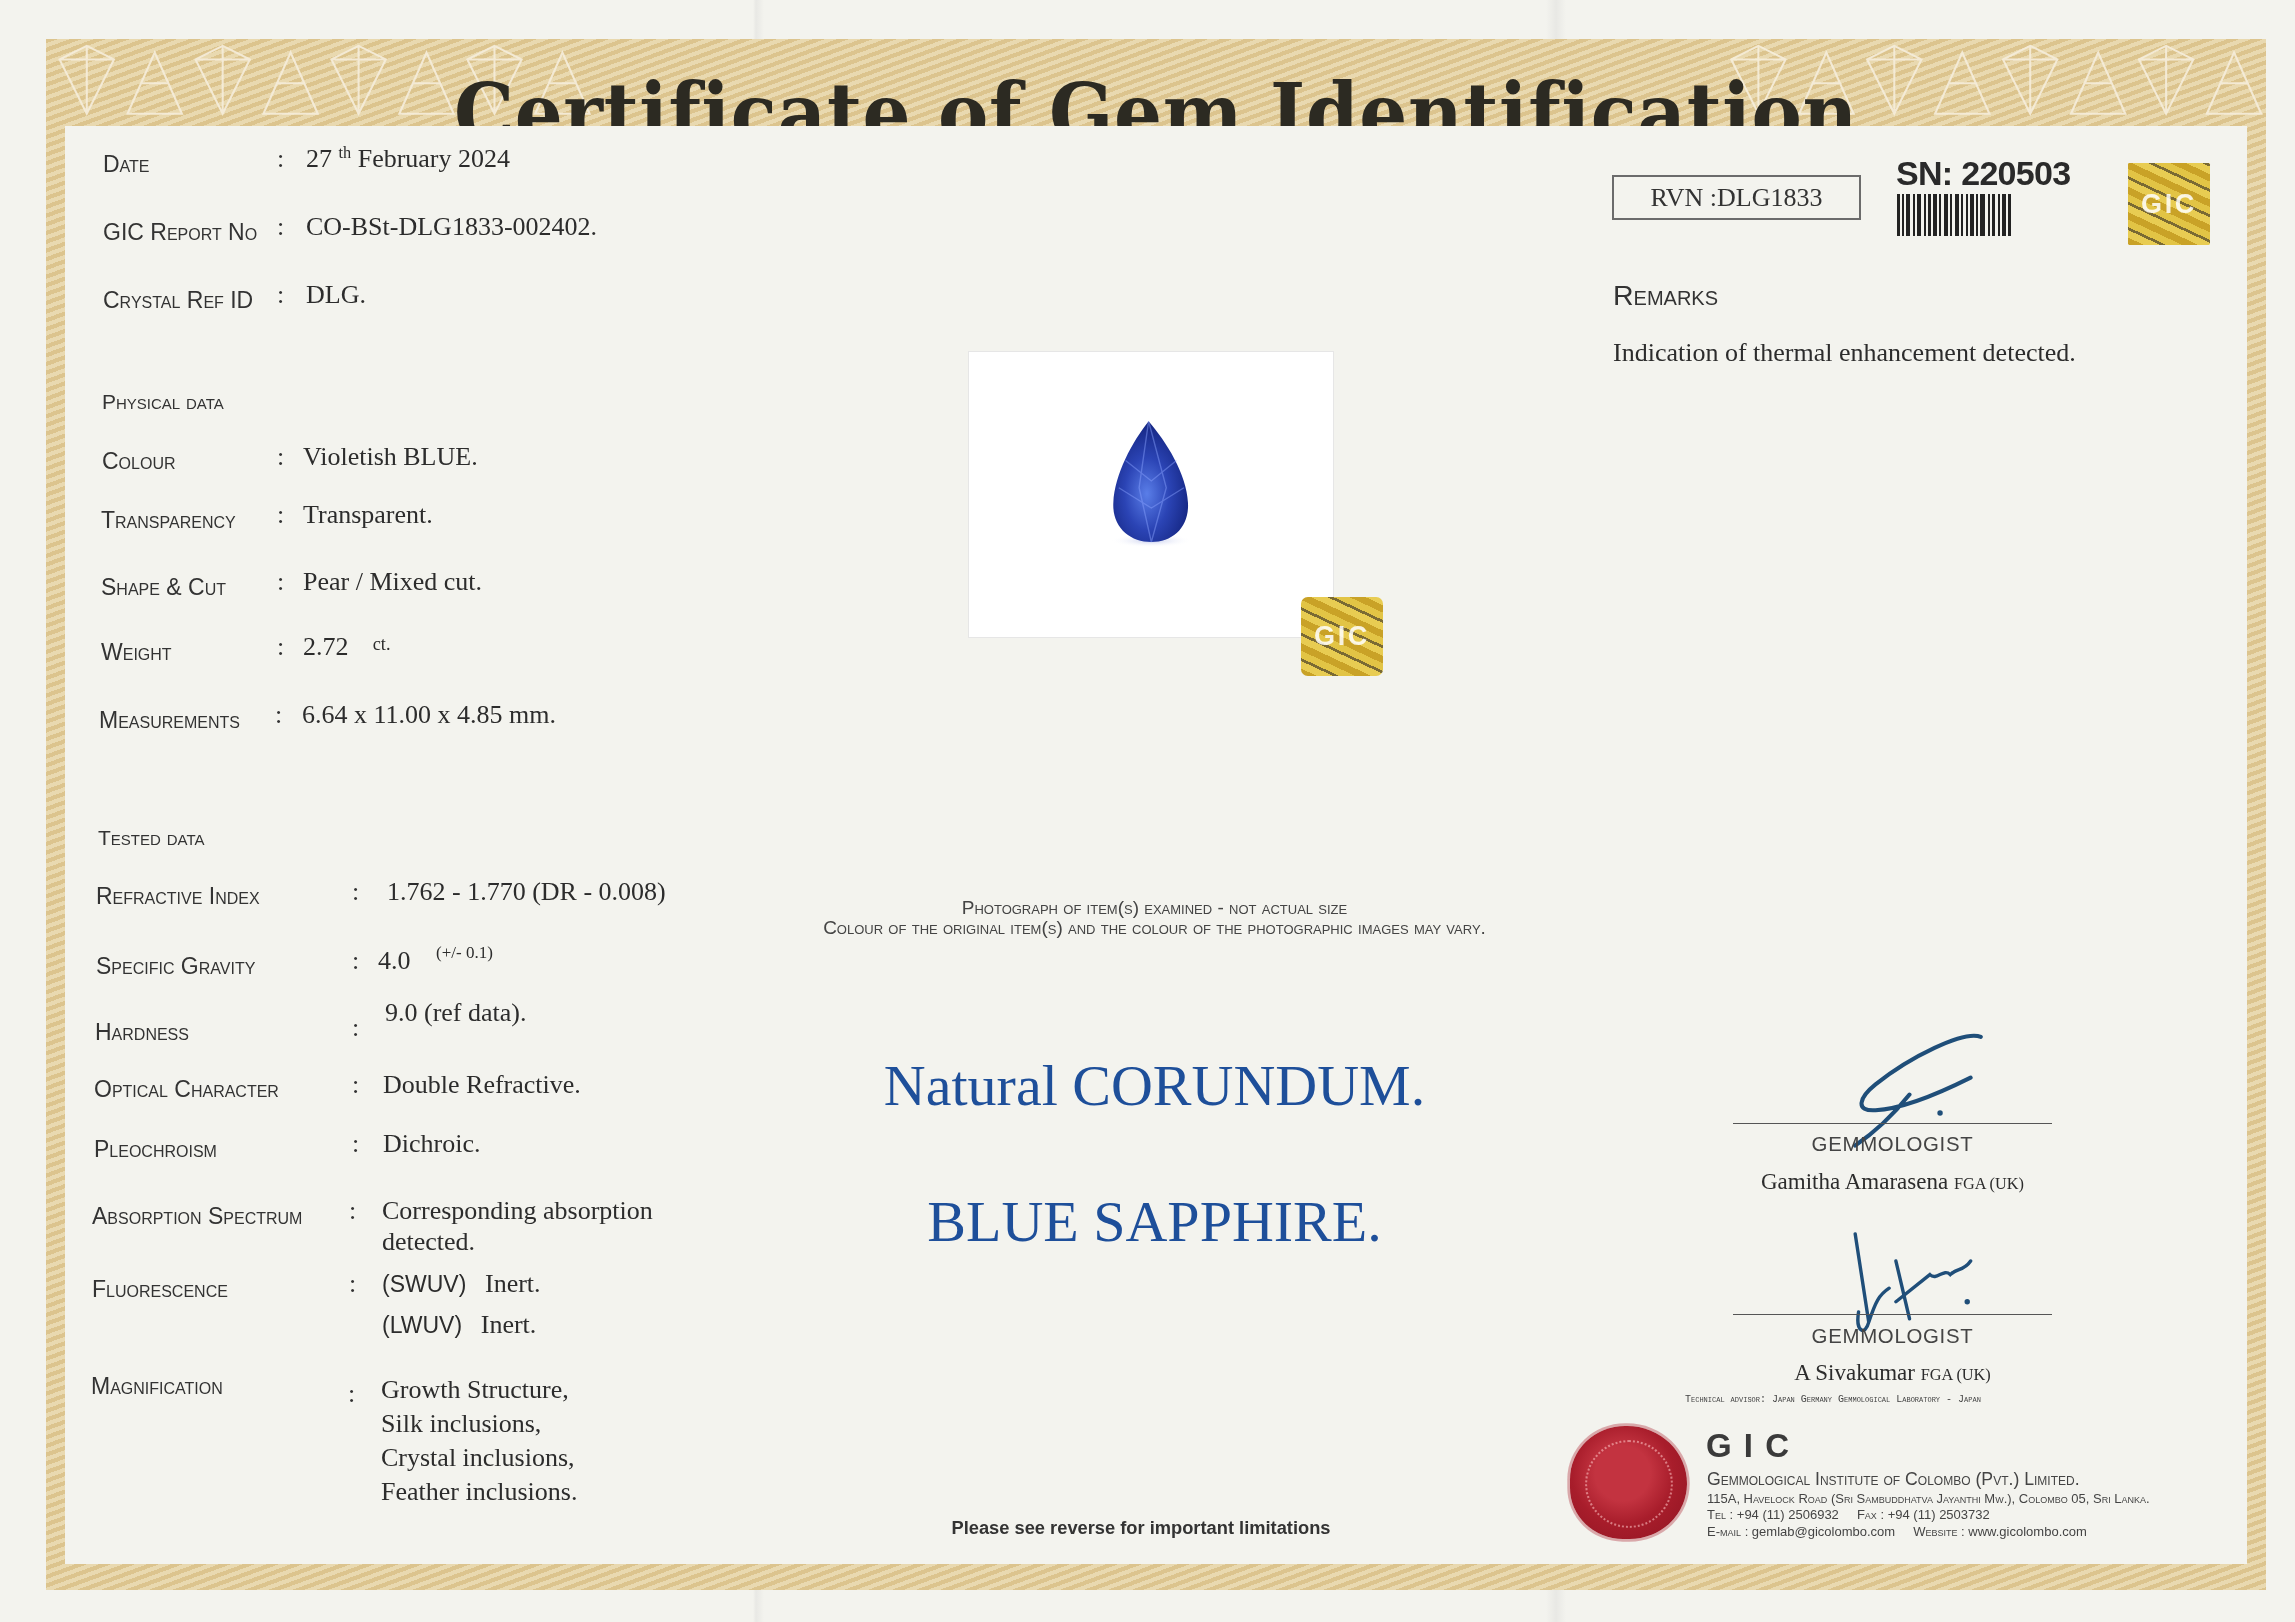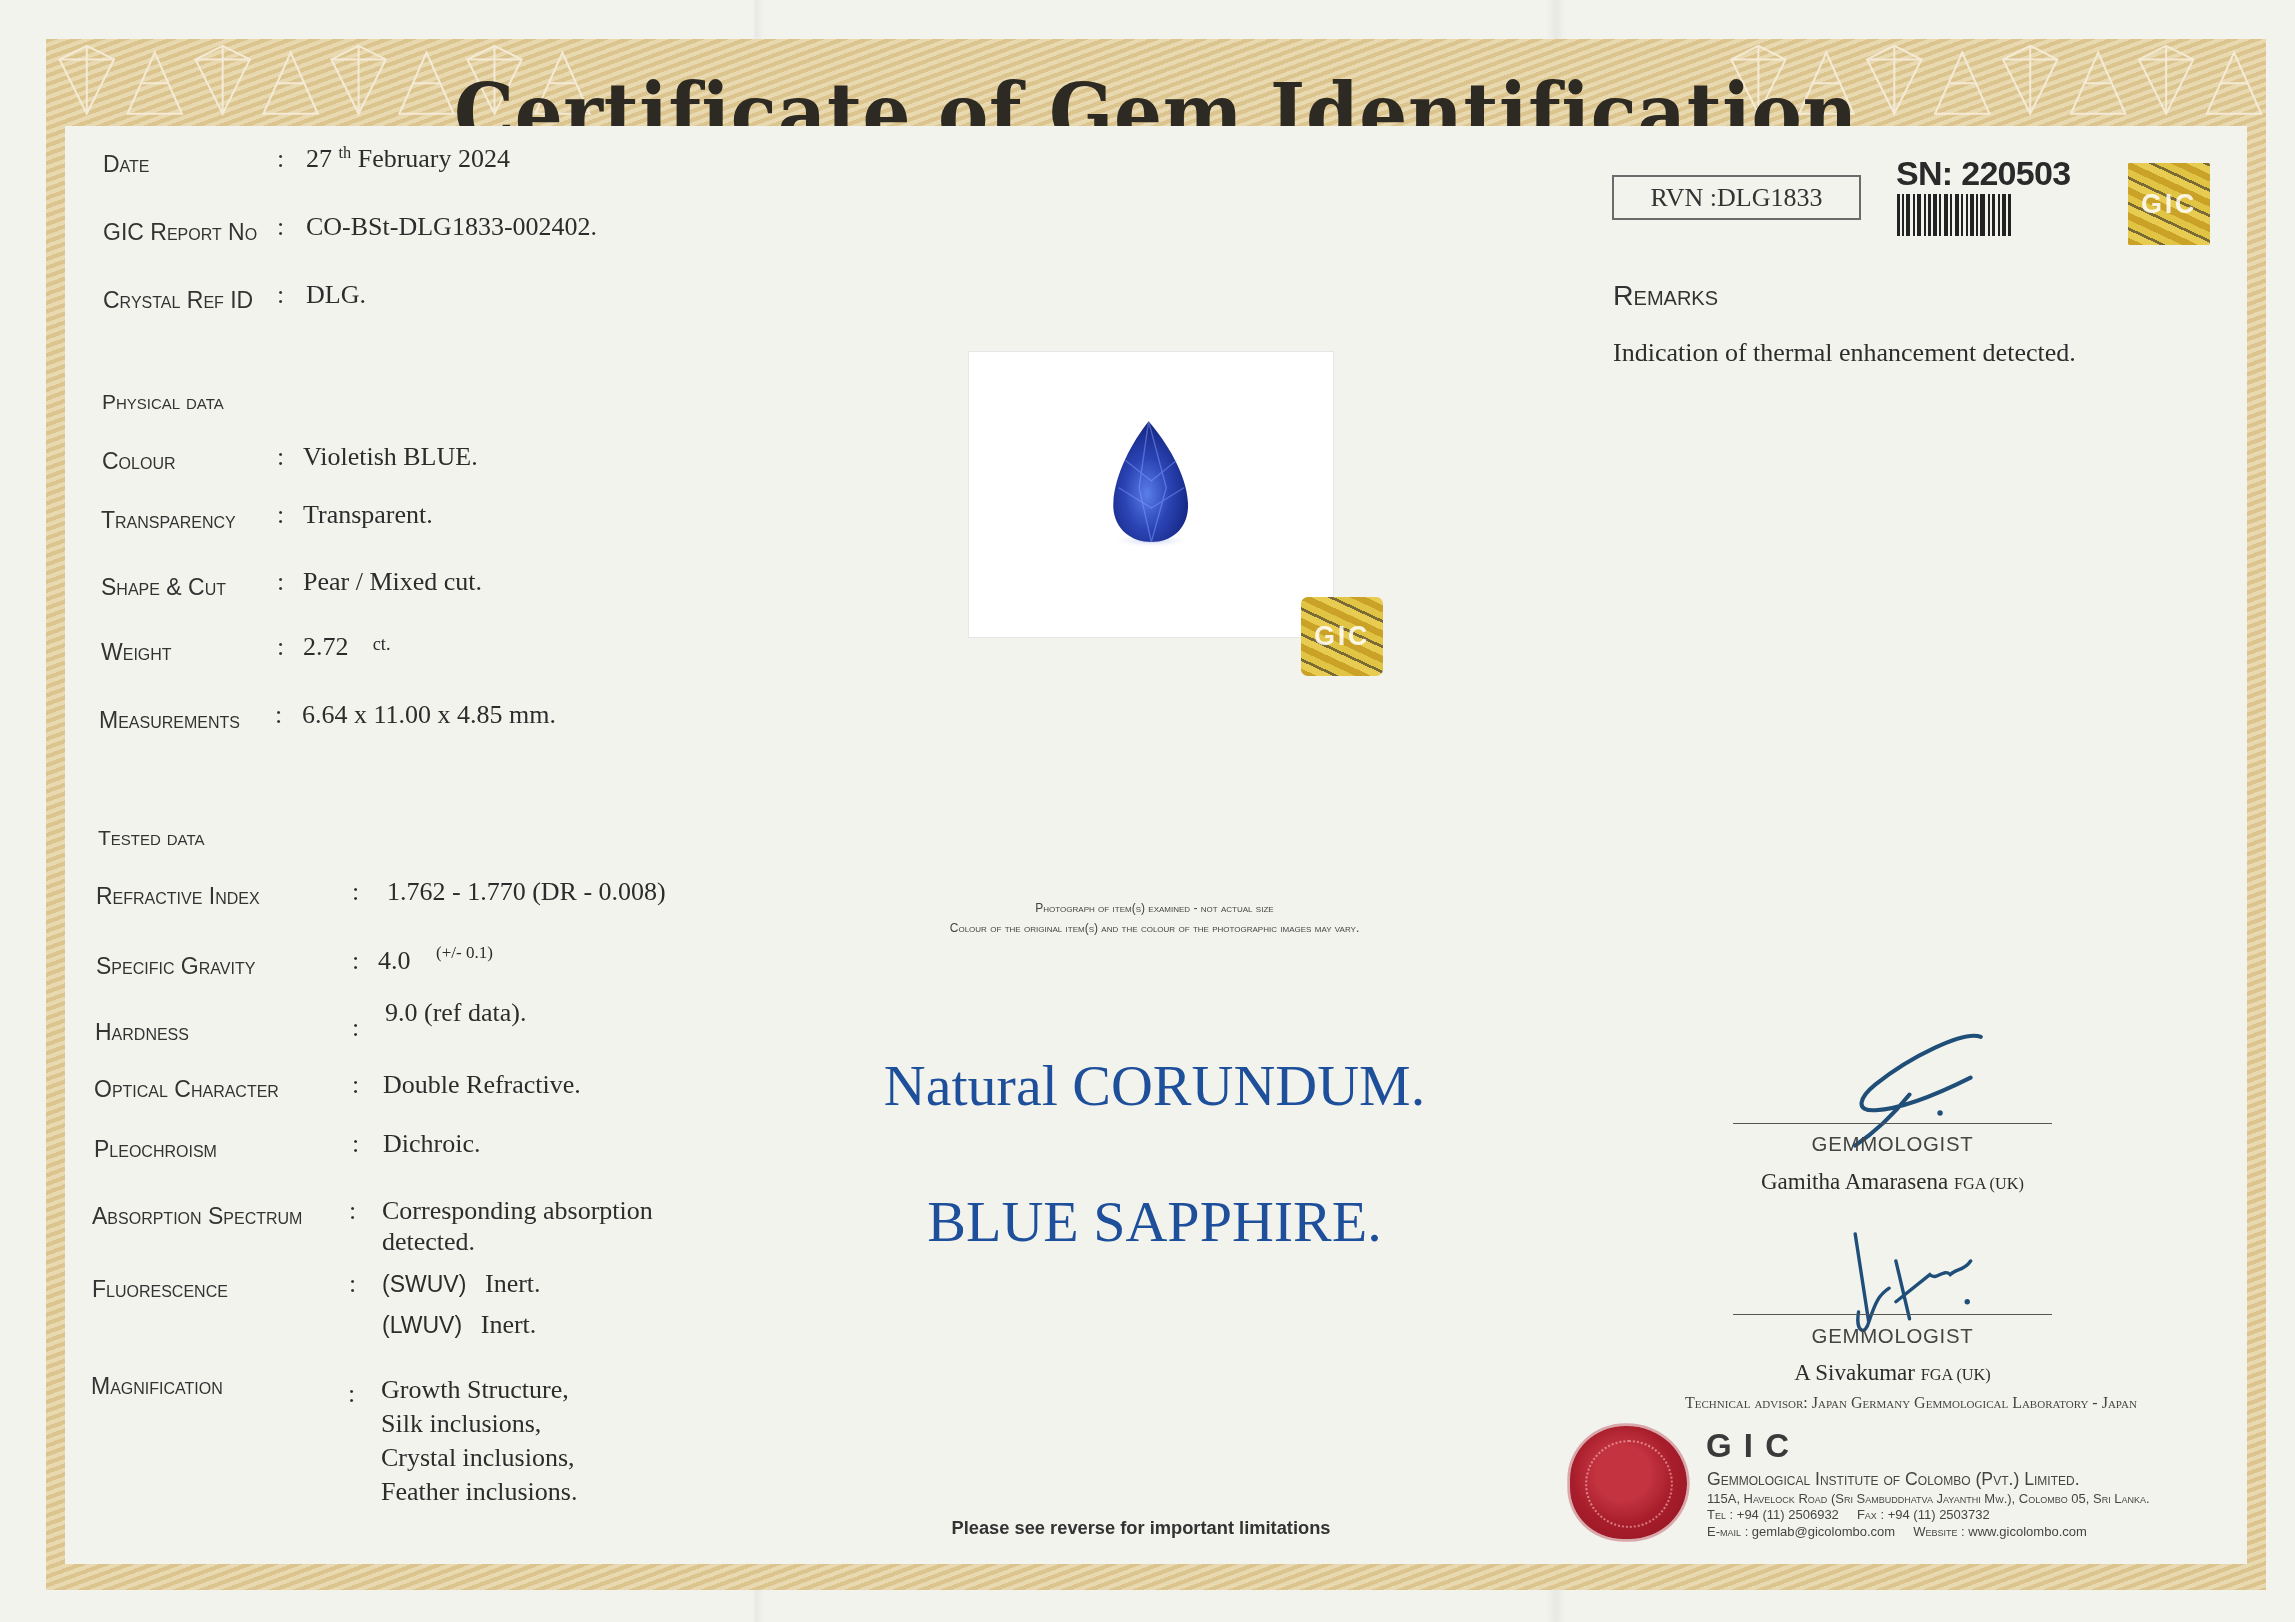--- a/index.html
+++ b/index.html
@@ -16,34 +16,34 @@
   .label { position:absolute; font-family:"Liberation Sans", sans-serif; font-size:20px; color:#333; font-variant:small-caps; text-transform:none; }
   .label .big { font-size:23px; }
   .colon { position:absolute; font-size:26px; color:#333; }
   .val { position:absolute; font-size:26px; color:#2c2c2c; line-height:1.18; white-space:nowrap; }
   .val sup { font-size:16.3px; vertical-align:top; position:relative; top:-1.4px; }
   .section { position:absolute; font-family:"Liberation Sans", sans-serif; font-size:21px; color:#333; font-variant:small-caps; }
   .photo { position:absolute; left:968px; top:351px; width:364px; height:285px; background:#ffffff; border:0.7px solid #e6e6e6; }
   .holo { position:absolute; border-radius:6.8px; overflow:hidden;
       background: repeating-linear-gradient(25deg, #c9a227 0 6.8px, #e8cc52 6.8px 13.6px, #7a6a33 13.6px 16.3px, #e2c445 16.3px 23px); }
   .holo span { position:absolute; inset:0; display:flex; align-items:center; justify-content:center; font-family:"Liberation Sans", sans-serif; font-weight:bold; color:rgba(255,255,255,0.85); letter-spacing:2.7px; }
-  .photo-note { position:absolute; left:781px; width:747px; text-align:center; font-family:"Liberation Sans", sans-serif; font-variant:small-caps; color:#444; font-size:12px; line-height:20.4px; }
+  .photo-note { position:absolute; left:781px; width:747px; text-align:center; font-family:"Liberation Sans", sans-serif; font-variant:small-caps; color:#444; font-size:19px; line-height:20.4px; }
   .result { position:absolute; left:781px; width:747px; text-align:center; color:#1e4f9a; font-size:58px; line-height:1; }
   .limit { position:absolute; left:883px; width:516px; text-align:center; font-family:"Liberation Sans", sans-serif; font-weight:bold; font-size:18.3px; color:#333; }
   .rvn { position:absolute; left:1612px; top:175px; width:249px; height:45px; box-sizing:border-box; border:2px solid #6b6b6b; display:flex; align-items:center; justify-content:center; font-size:26px; color:#333; }
   .sn { position:absolute; left:1896px; top:154px; font-family:"Liberation Sans", sans-serif; font-weight:bold; font-size:34px; color:#2a2a2a; letter-spacing:-0.7px; }
   .barcode { position:absolute; left:1897px; top:194px; width:163px; height:42px; display:flex; gap:0; }
   .barcode i { display:block; height:100%; background:#222; }
   .remarks-h { position:absolute; left:1613px; top:279px; font-family:"Liberation Sans", sans-serif; font-size:28.5px; font-variant:small-caps; color:#333; }
   .remarks { position:absolute; left:1613px; top:338px; font-size:26px; color:#2c2c2c; }
   .sig-line { position:absolute; height:1.4px; background:#555; }
   .sig-role { position:absolute; width:319px; text-align:center; font-family:"Liberation Sans", sans-serif; font-size:20.4px; color:#444; letter-spacing:0.7px; }
   .sig-name { position:absolute; width:319px; text-align:center; font-size:23px; color:#2c2c2c;margin-top:8px; }
   .sig-name small { font-size:16.3px; }
-  .tech { position:absolute; left:1685px; top:1394px; font-family:Liberation Serif, serif; font-variant:small-caps; font-size:16px; color:#444; white-space:nowrap; }
+  .tech { position:absolute; left:1685px; top:1394px; font-family:Liberation Mono, monospace; font-variant:small-caps; font-size:10px; color:#444; white-space:nowrap; }
   .gic-logo { position:absolute; left:1706px; top:1427px; font-family:"Liberation Sans", sans-serif; font-size:33px; letter-spacing:12.2px; color:#3a3a3a; font-weight:bold; }
   .org { position:absolute; left:1707px; font-family:"Liberation Sans", sans-serif; font-variant:small-caps; color:#444; white-space:nowrap; }
   .seal { position:absolute; left:1570px; top:1426px; width:117px; height:113px; border-radius:48% 52% 50% 46%; background:radial-gradient(circle at 45% 42%, #c33340 0 30%, #a81d2b 55%, #8e1422 100%); box-shadow: 0 0 0 2.7px rgba(168,29,43,0.35); }
   .seal::after { content:""; position:absolute; left:15px; top:13.6px; width:84px; height:84px; border-radius:50%; border:2px dotted rgba(255,200,200,0.55); }
   .fiber { position:absolute; width:1.4px; background:rgba(210,70,70,0.55); border-radius:1.4px; }
 </style>
 </head>
 <body>
 
 <div class="paper"></div>

